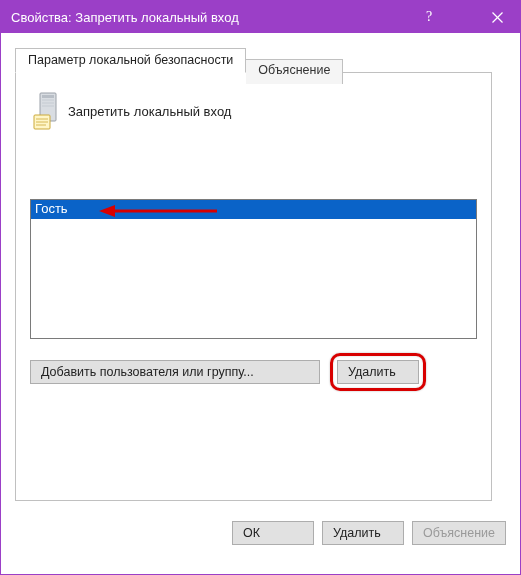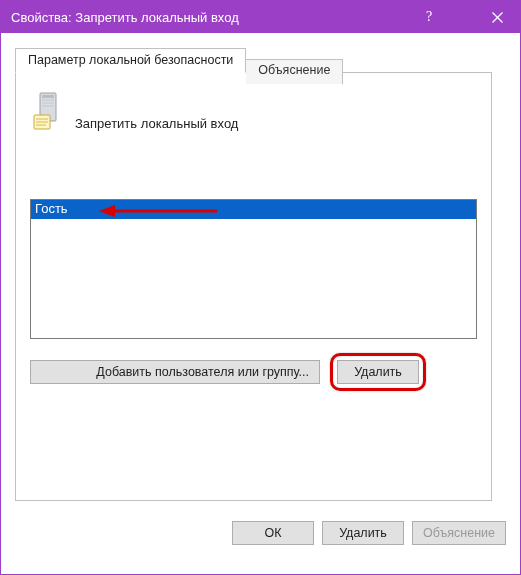--- a/index.html
+++ b/index.html
@@ -80,22 +80,22 @@
   .tabpanel {
     border: 1px solid #c0c0c0;
     flex: 1;
     padding: 14px 14px 20px 14px;
     display: flex;
     flex-direction: column;
     background: #fff;
   }
   .policy-header {
     display: flex;
-    align-items: flex-end;
-    gap: 9px;
+    align-items: center;
+    gap: 2px;
     padding: 4px 2px 12px 2px;
   }
   .policy-icon {
     width: 34px;
     height: 40px;
     flex-shrink: 0;
   }
   .policy-title {
     font-size: 13px;
     color: #222;
@@ -129,25 +129,24 @@
     margin-top: 14px;
     align-items: center;
   }
   .win-btn {
     border: 1px solid #adadad;
     background: #e1e1e1;
     padding: 4px 10px;
     font-size: 12.5px;
     min-height: 24px;
     min-width: 82px;
-    text-align: center;
     color: #222;
   }
   .win-btn.wide { min-width: 290px; text-align: left; padding-left: 10px;}
-  .win-btn.wide { text-align: right;}
+  .win-btn.wide { text-align: left;}
   .highlight-ring {
     position: relative;
     display: inline-block;
     padding: 4px;
     border: 3px solid #d80000;
     border-radius: 10px;
     box-shadow: 0 0 2px rgba(0,0,0,0.3), inset 0 0 2px rgba(0,0,0,0.2);
   }
   .bottom-row {
     display: flex;

